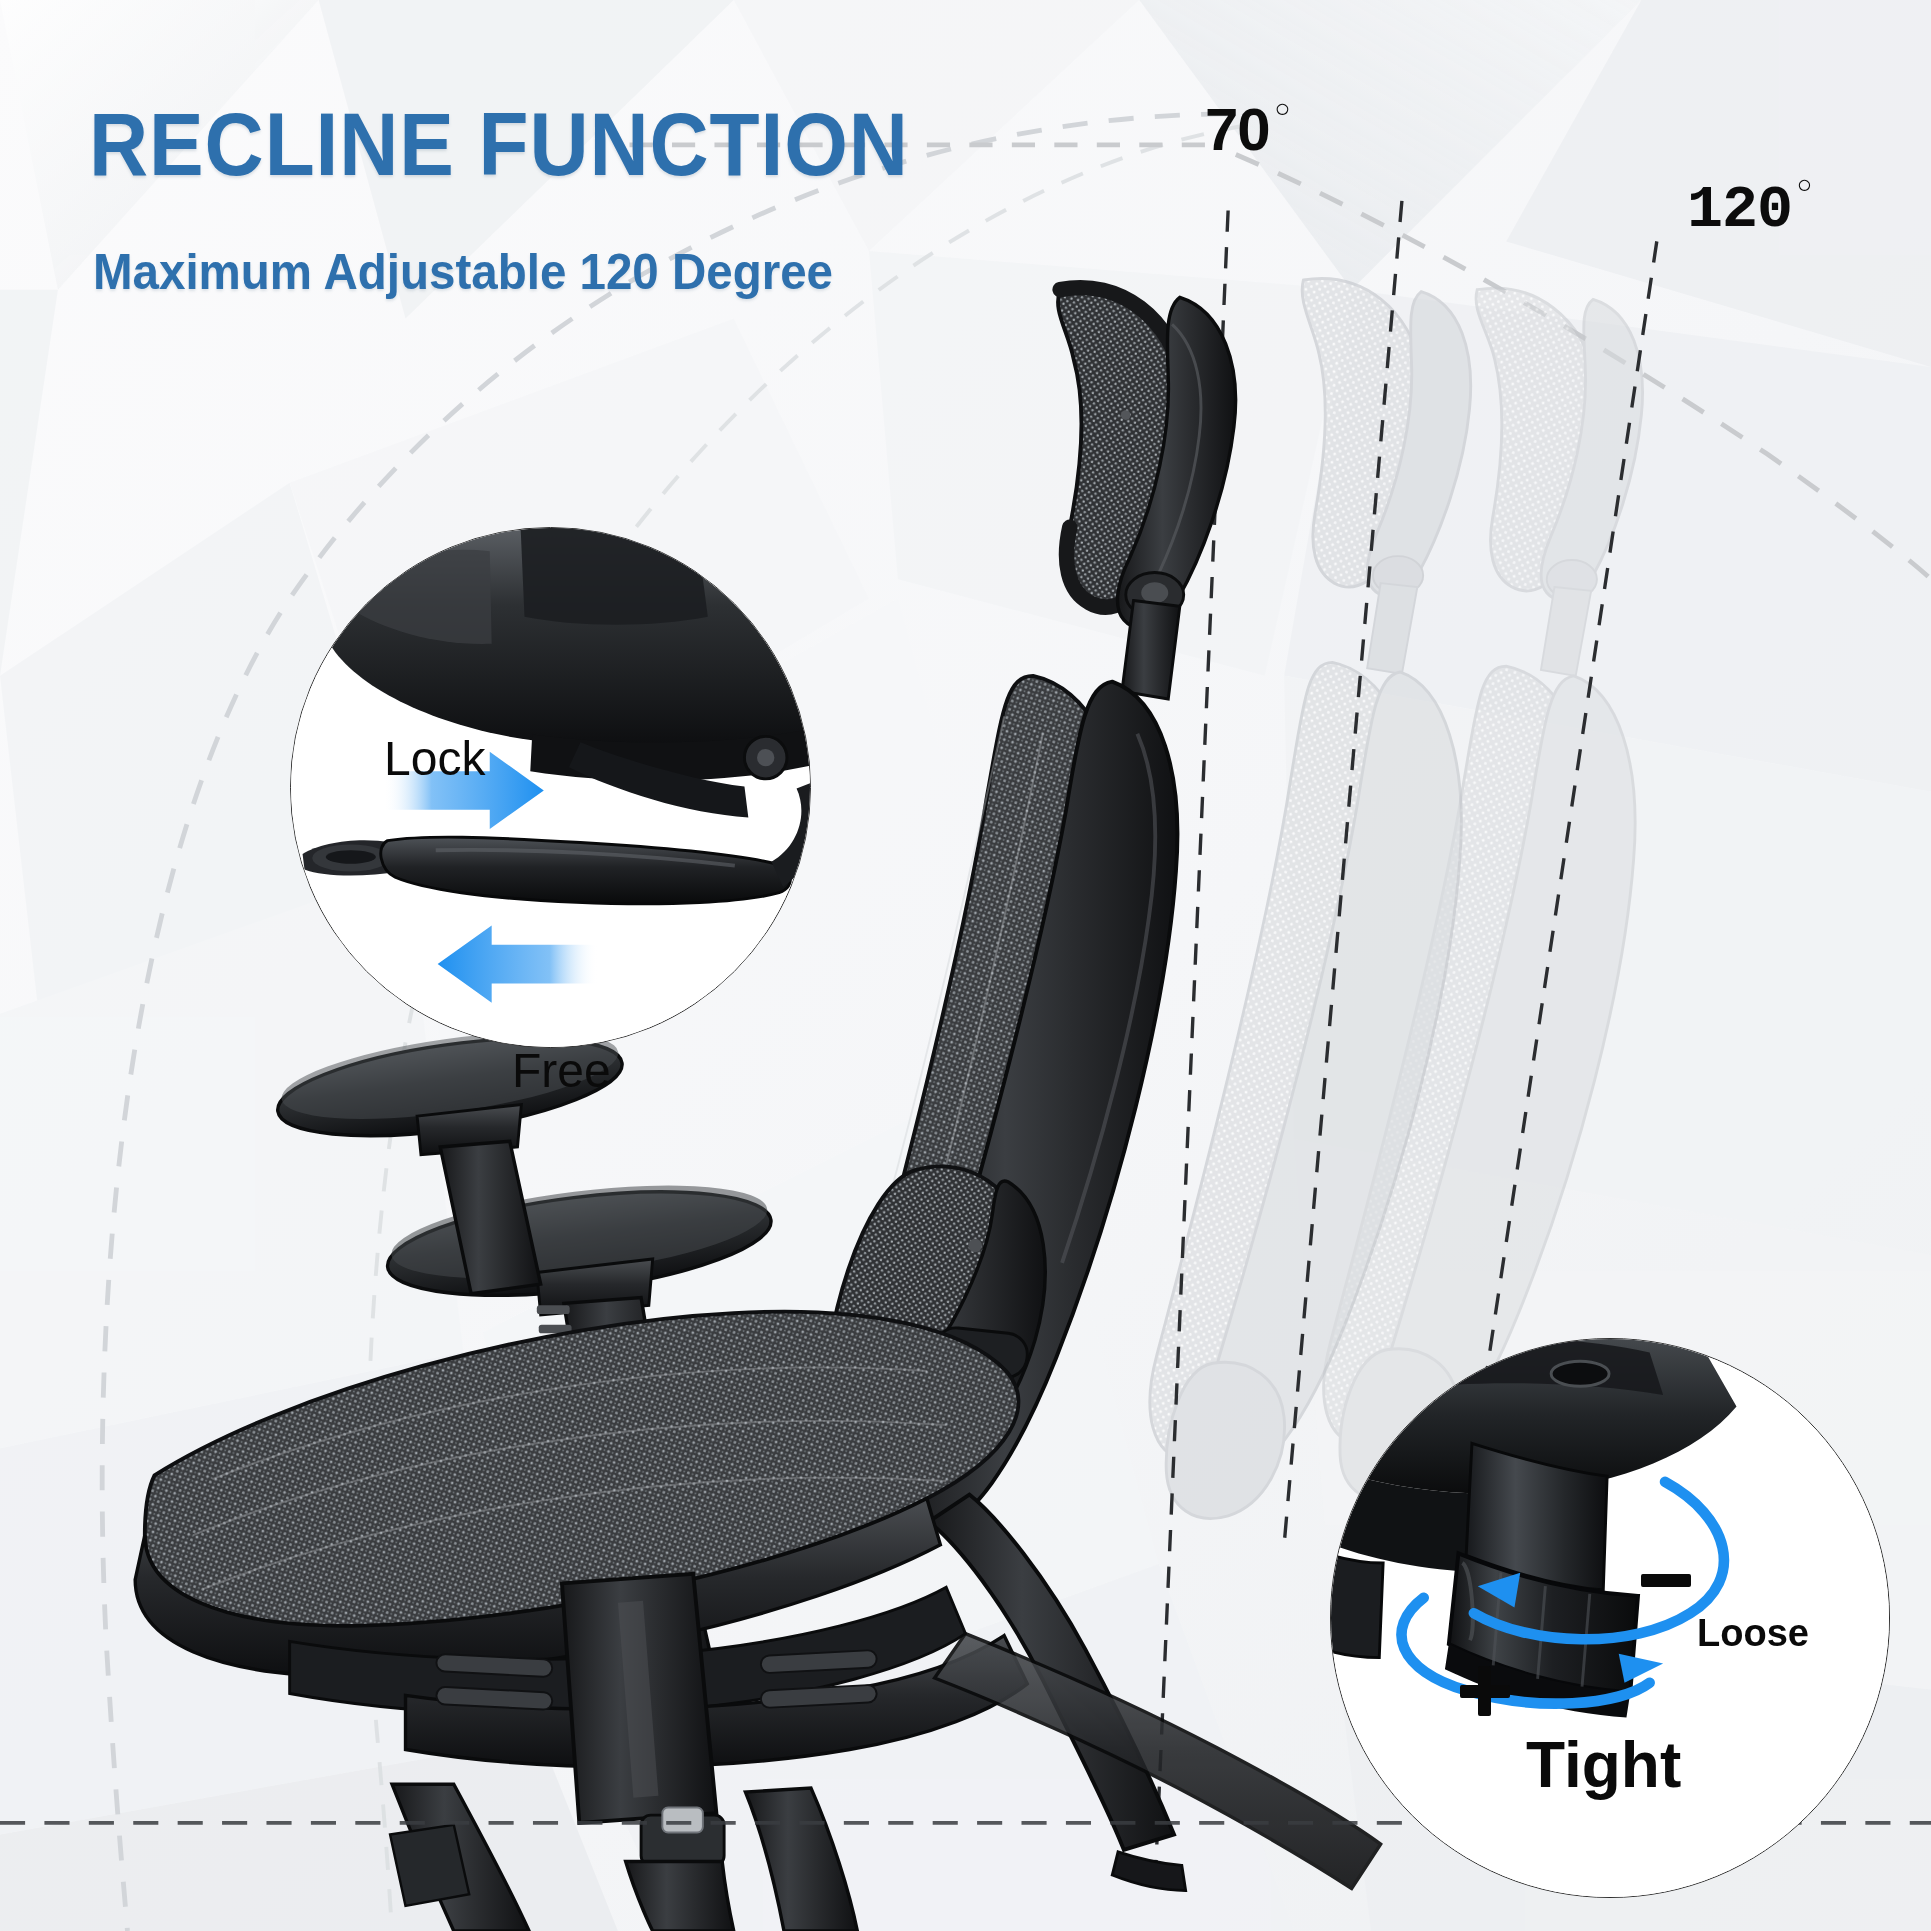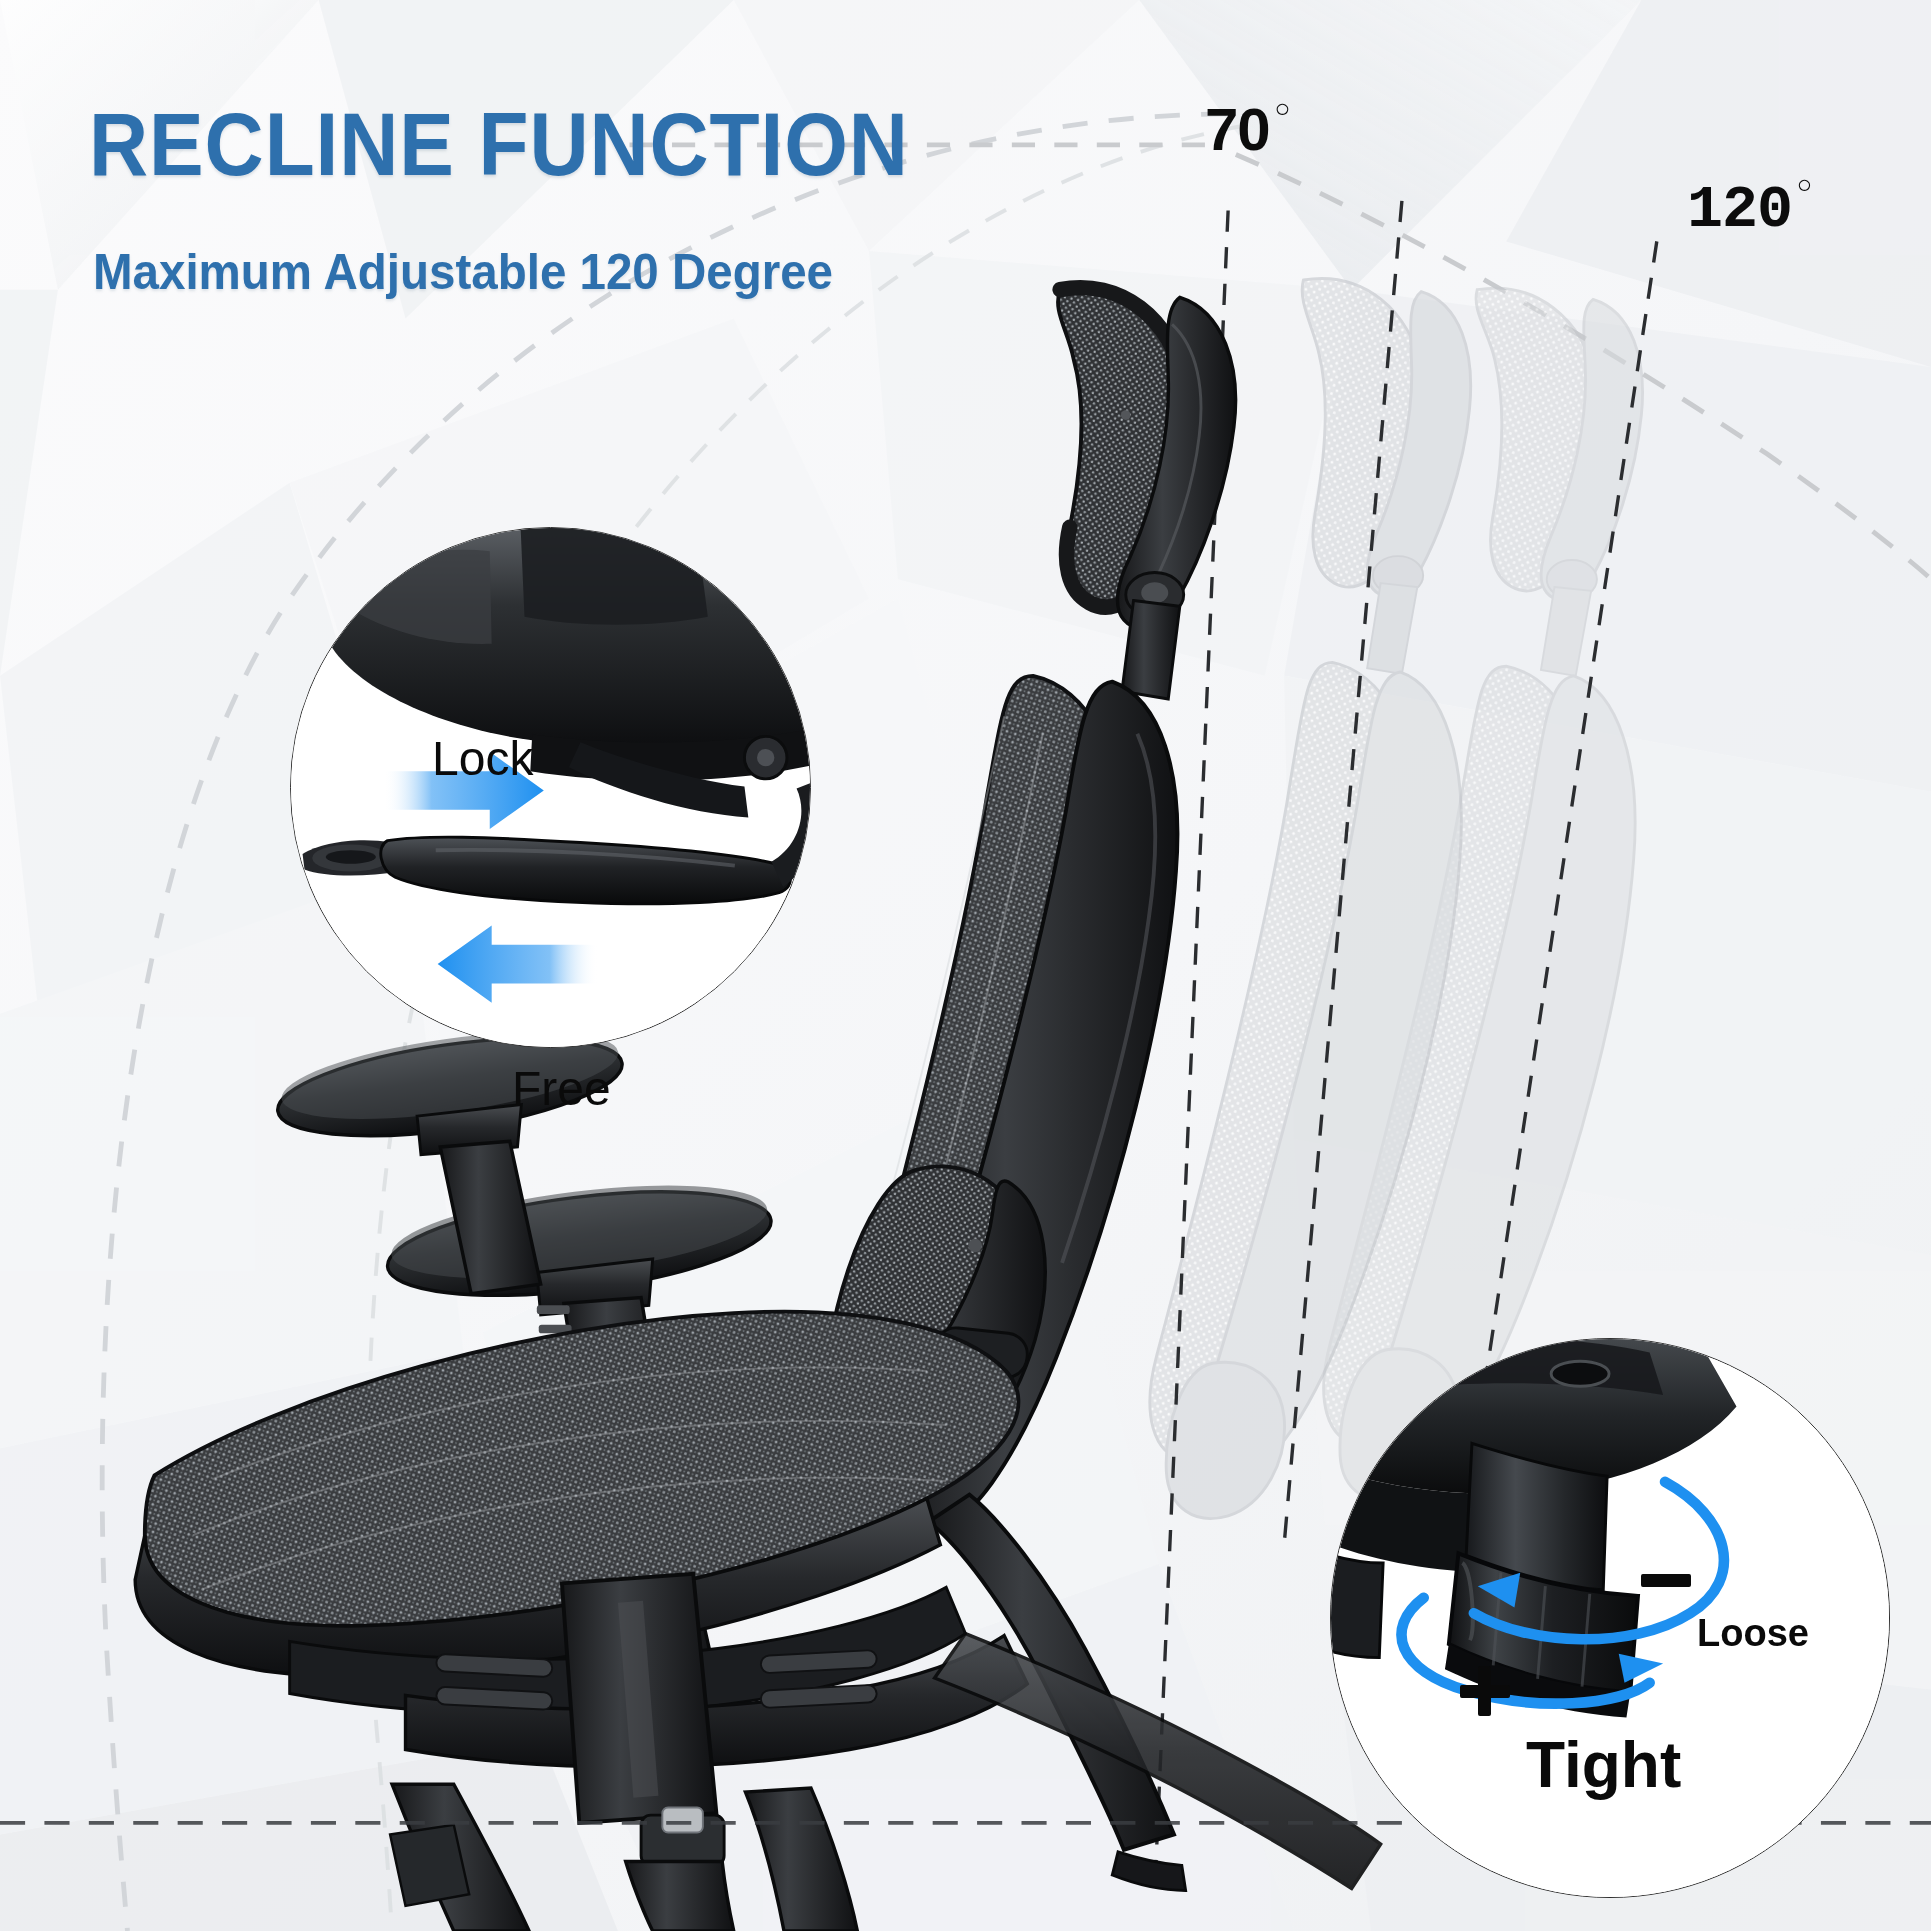--- a/index.html
+++ b/index.html
@@ -62,22 +62,22 @@
   #callout-knob  { left:1330px; top:1338px; width:560px;  height:560px; }
 
   .callout-label {
     position:absolute;
     font-size:48px; color:#0a0a0a; font-weight:400;
     font-family:"Liberation Sans",sans-serif;
     white-space:nowrap;
     z-index:40;
   }
 
-  #label-lock  { left:384px;  top:731px;margin-left:48px; }
-  #label-free  { left:512px;  top:1043px;margin-top:18px; }
+  #label-lock  { left:384px;  top:731px; }
+  #label-free  { left:512px;  top:1043px; }
   #label-loose { left:1697px; top:1612px; font-weight:700; font-size:38px;}
   #label-tight { left:1526px; top:1728px; font-weight:700; font-size:64px;}
 
   .sign {
     position:absolute; z-index:40; background:#0a0a0a;
   }
   #sign-minus { left:1641px; top:1574px; width:50px;  height:12.6px; border-radius:1.9px;}
   #sign-plus-h{ left:1460px; top:1685px; width:50px;  height:12.6px; border-radius:1.9px;}
   #sign-plus-v{ left:1478px; top:1666px; width:12.6px;  height:50px; border-radius:1.9px;}
 

